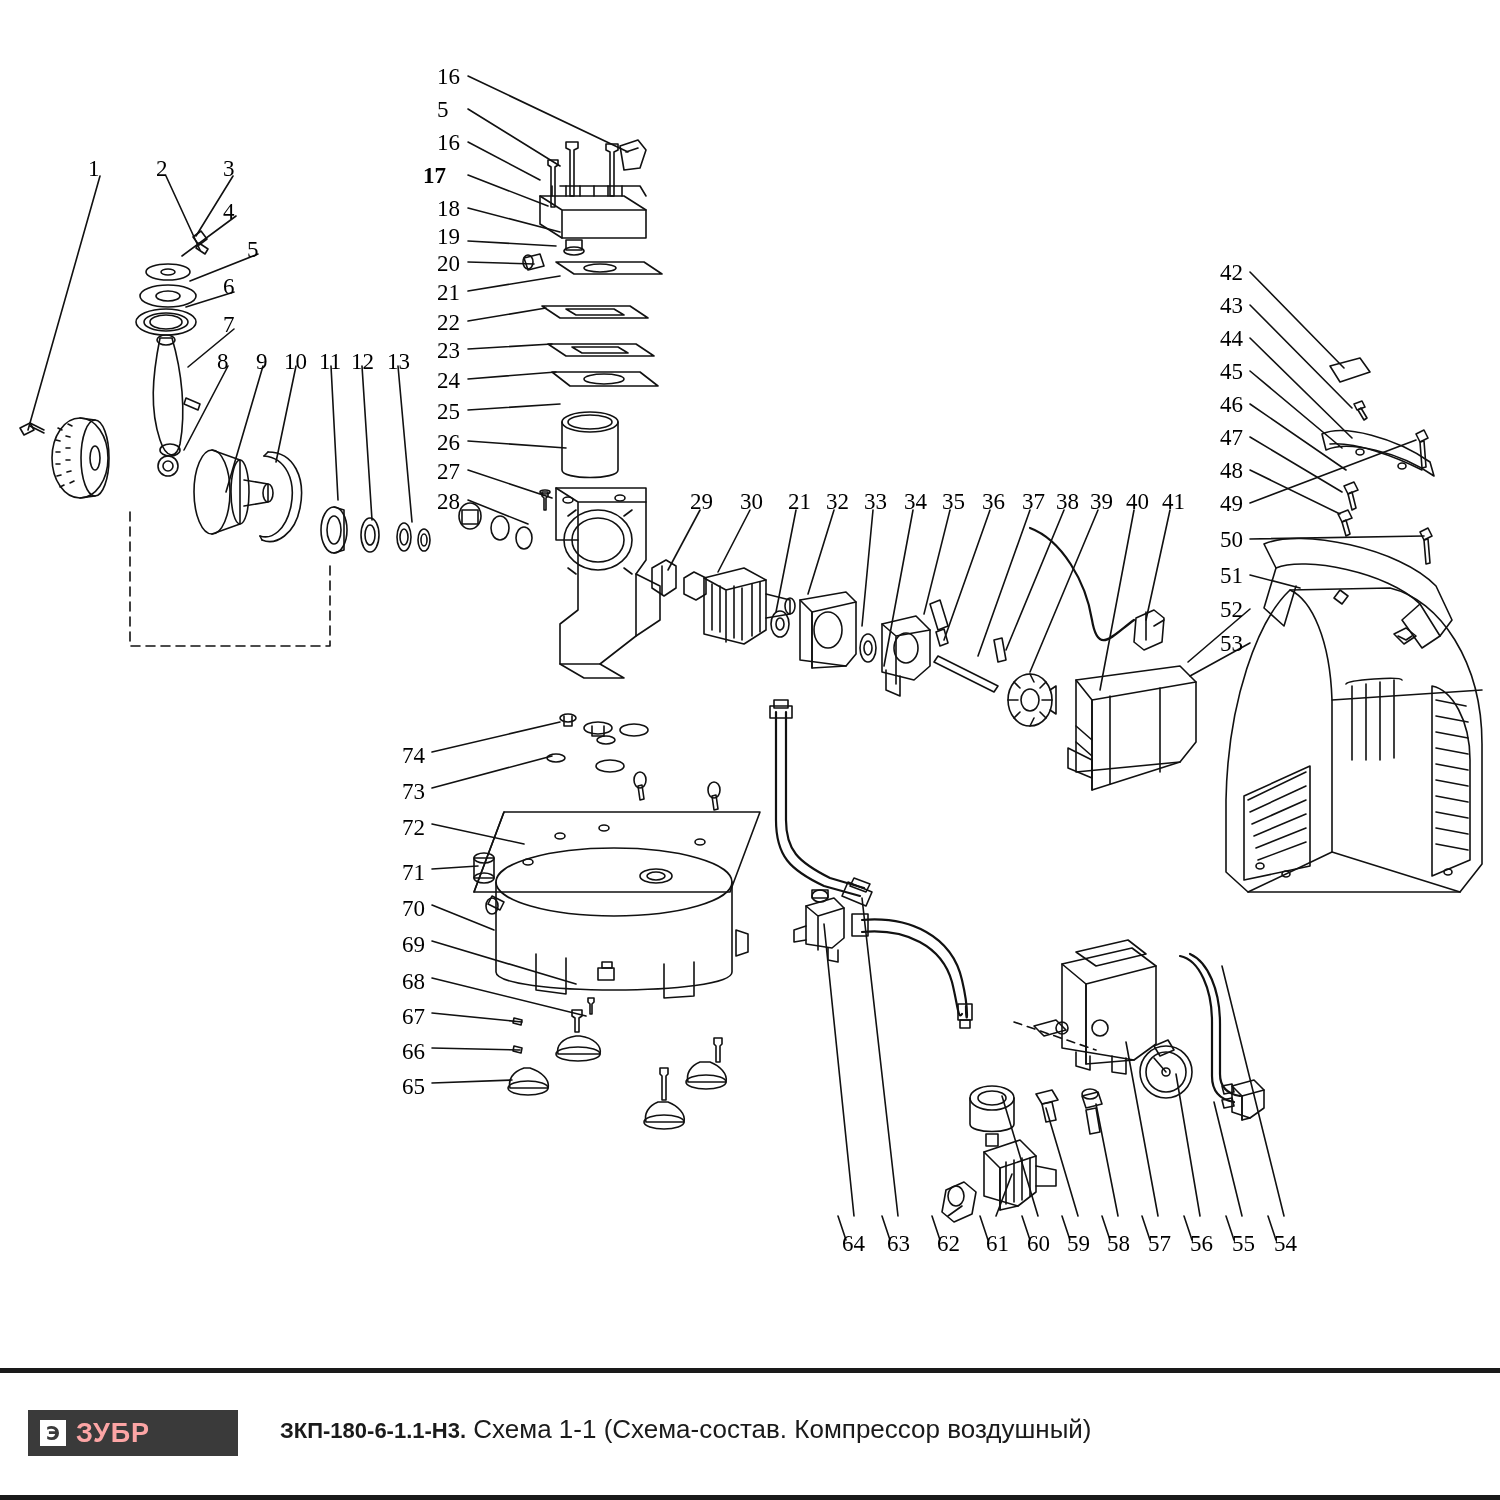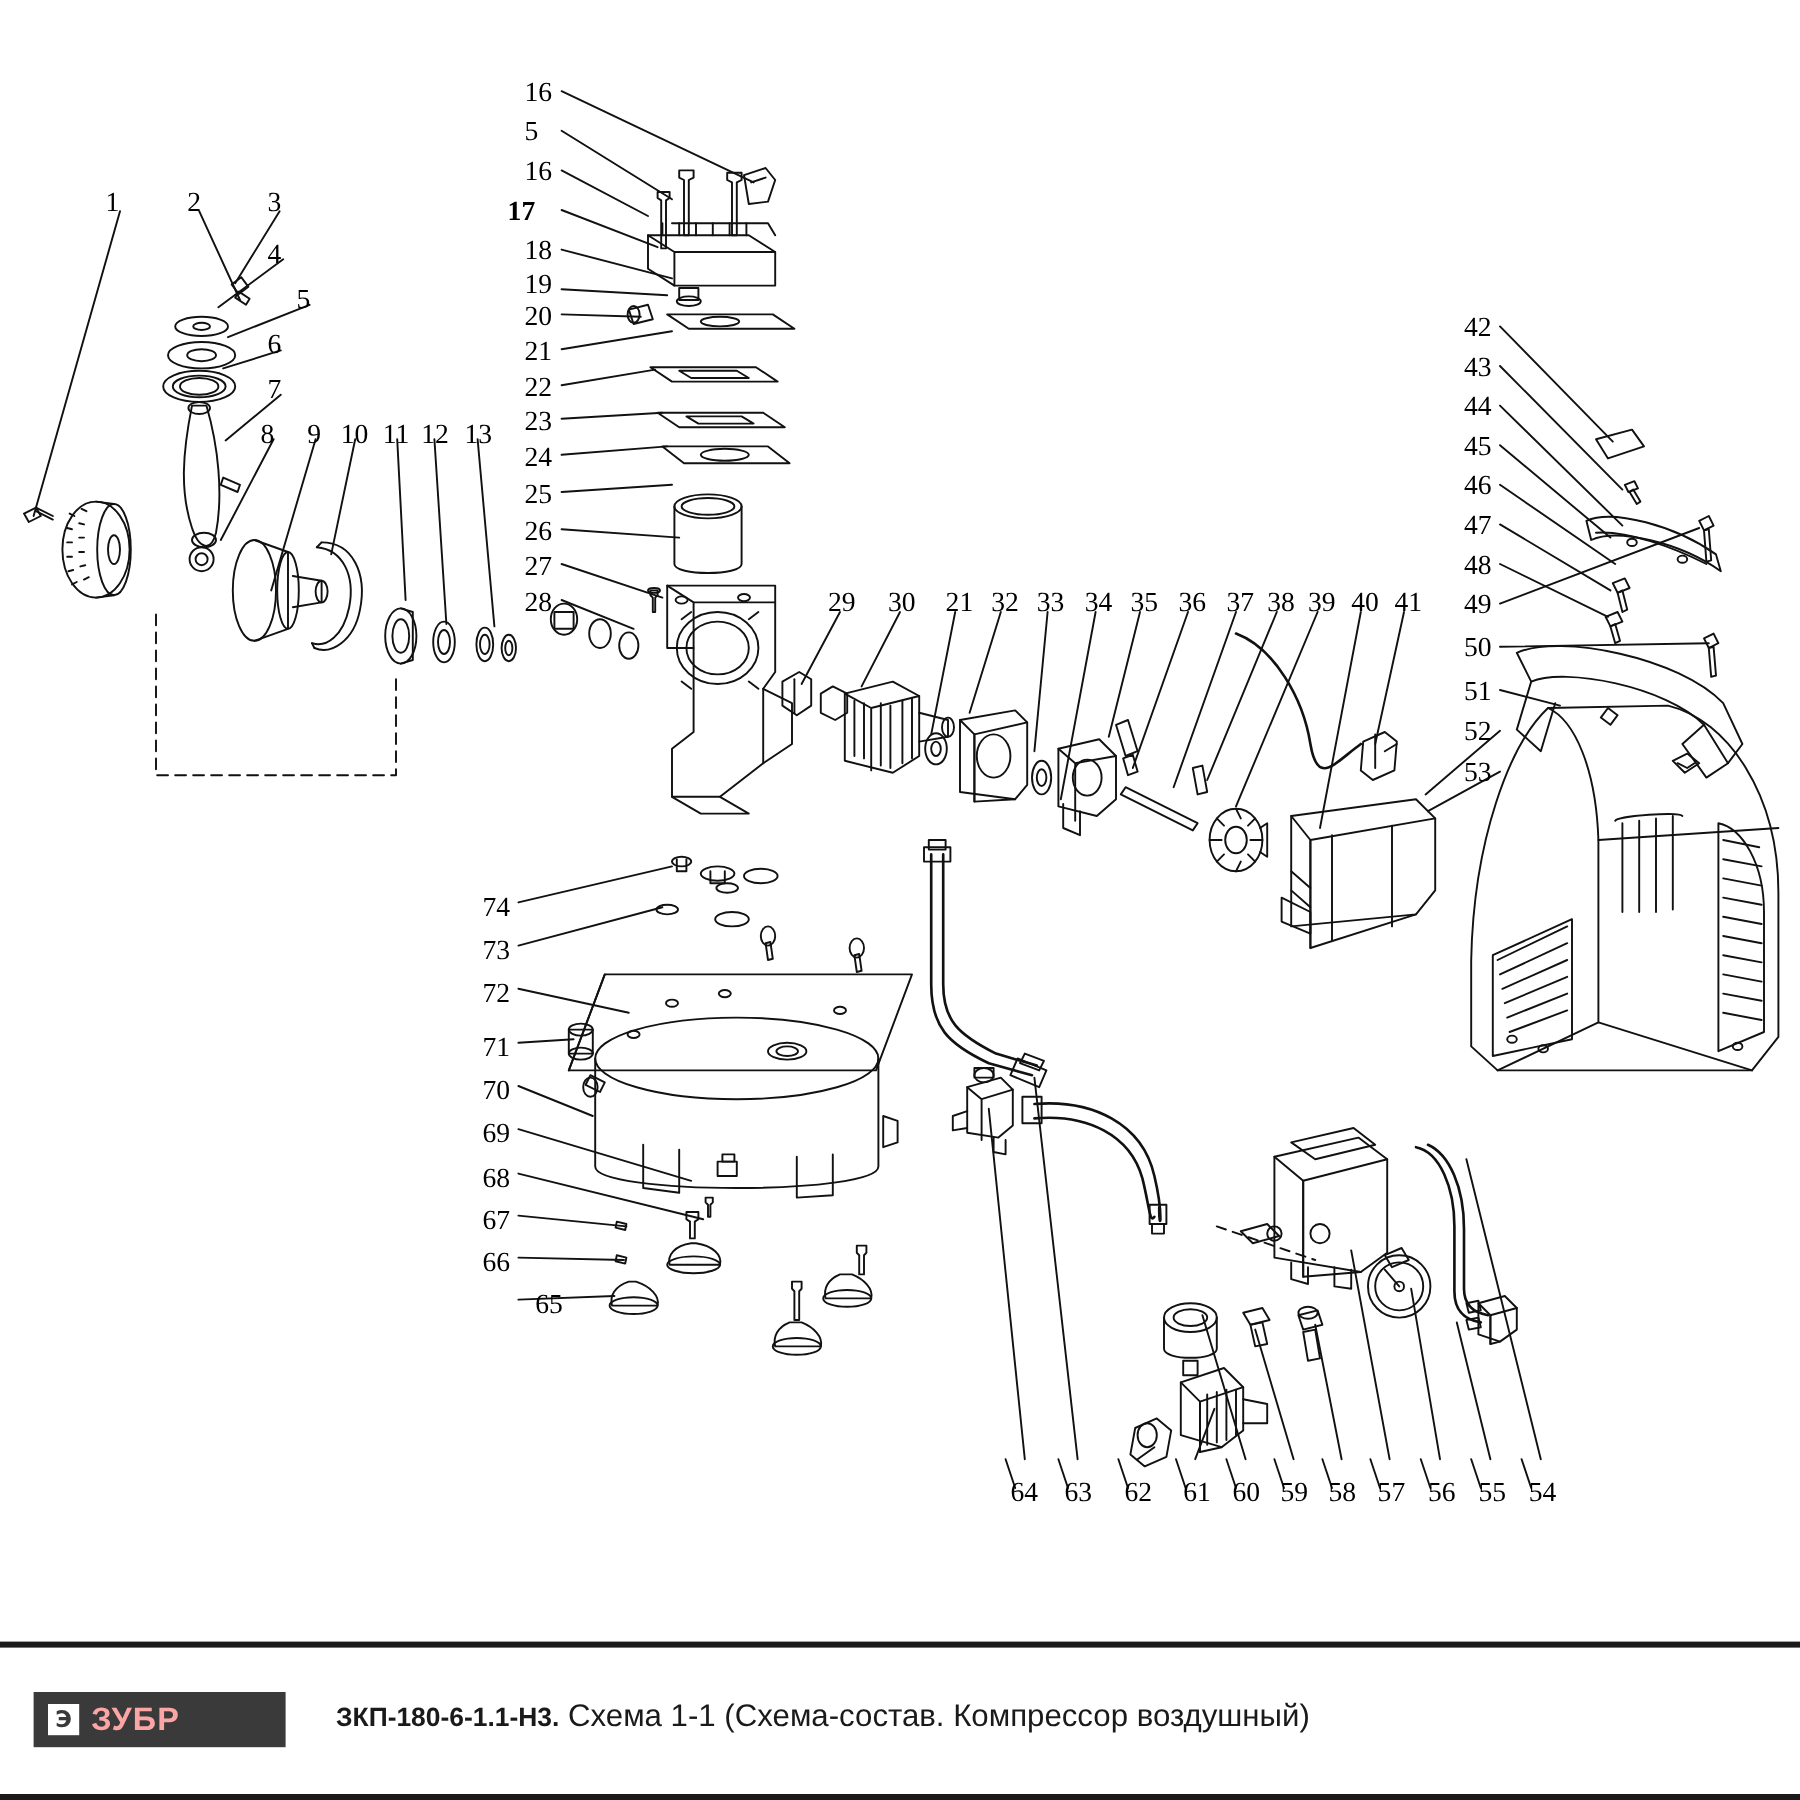--- a/index.html
+++ b/index.html
@@ -603,21 +603,21 @@
   <div class="callout" style="left:1190px; top:1232px;">56</div>
   <div class="callout" style="left:1148px; top:1232px;">57</div>
   <div class="callout" style="left:1107px; top:1232px;">58</div>
   <div class="callout" style="left:1067px; top:1232px;">59</div>
   <div class="callout" style="left:1027px; top:1232px;">60</div>
   <div class="callout" style="left:986px;  top:1232px;">61</div>
   <div class="callout" style="left:937px;  top:1232px;text-align:center;">62</div>
   <div class="callout" style="left:887px;  top:1232px;">63</div>
   <div class="callout" style="left:842px;  top:1232px;">64</div>
 
-  <div class="callout" style="left:402px; top:1075px;margin-left:44px;">65</div>
+  <div class="callout" style="left:402px; top:1075px;">65</div>
   <div class="callout" style="left:402px; top:1040px;">66</div>
   <div class="callout" style="left:402px; top:1005px;">67</div>
   <div class="callout" style="left:402px; top:970px;">68</div>
   <div class="callout" style="left:402px; top:933px;">69</div>
   <div class="callout" style="left:402px; top:897px;">70</div>
   <div class="callout" style="left:402px; top:861px;">71</div>
   <div class="callout" style="left:402px; top:816px;">72</div>
   <div class="callout" style="left:402px; top:780px;">73</div>
   <div class="callout" style="left:402px; top:744px;">74</div>
 

